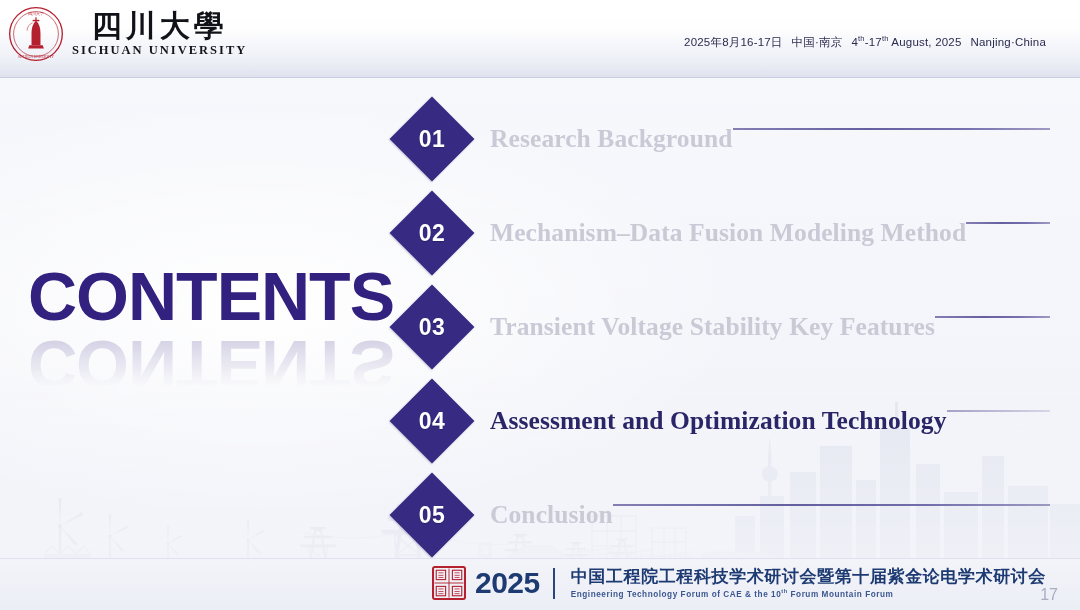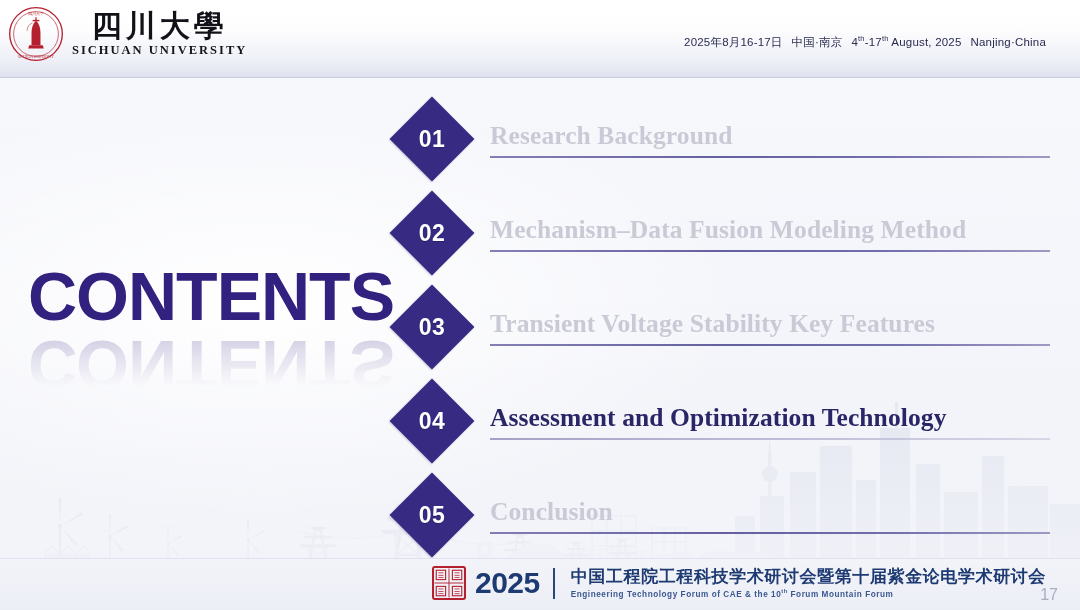--- a/index.html
+++ b/index.html
@@ -100,21 +100,21 @@
   .diamond span {
     position:absolute; inset:0;
     transform:rotate(-45deg);
     display:flex; align-items:center; justify-content:center;
     color:#ffffff; font-family:"Liberation Sans", sans-serif;
     font-size:23px; font-weight:700; letter-spacing:.5px;
     text-shadow:0 1px 1px rgba(20,15,60,.35);
   }
   .agenda-text-wrap {
     flex:1 1 auto; margin-left:28px; padding-right:6px;
-    display:flex; flex-direction:column; justify-content:center;
+    display:flex; flex-direction:row; justify-content:center;
   }
   .agenda-label {
     font-family:"Liberation Serif", serif;
     font-size:25.5px; font-weight:700;
     letter-spacing:.1px; line-height:1.22;
     white-space:nowrap;
     color:#c9cad6;
   }
   .agenda-row.active .agenda-label { color:#2a2566; }
   .agenda-rule {

